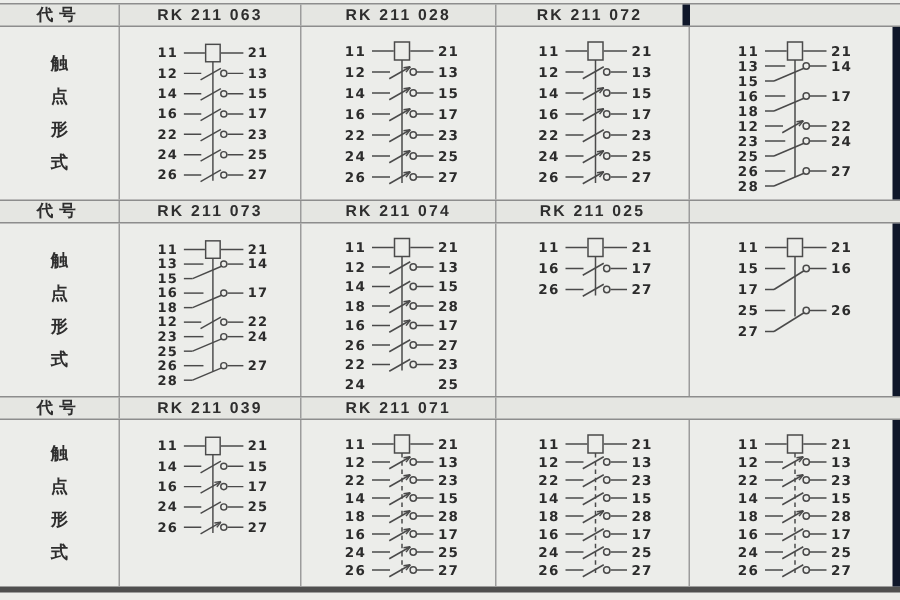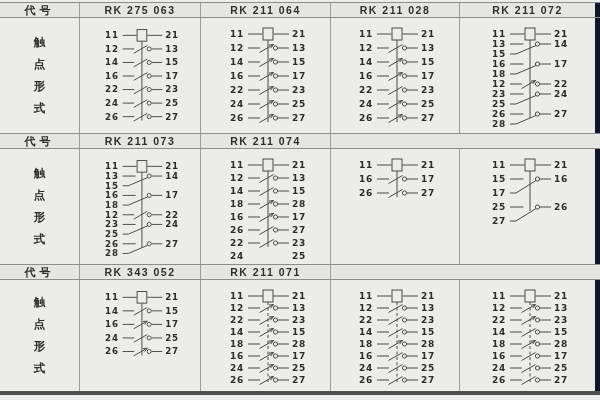--- a/index.html
+++ b/index.html
@@ -40,22 +40,21 @@
   }
 </style>
 </head>
 <body>
 
 <div class="stage">
   <div id="relay-table">
       <div class="table-section">
         <div class="hdr-row">
           <div class="cell hdr-cell code-cell">代号</div>
-          <div class="cell hdr-cell model-cell">RK 275 063</div>
-          <div class="cell hdr-cell model-cell">RK 211 064</div>
+          <div class="cell hdr-cell model-cell">RK 211 063</div>
           <div class="cell hdr-cell model-cell">RK 211 028</div>
           <div class="cell hdr-cell model-cell last">RK 211 072</div>
         </div>
         <div class="body-row">
           <div class="cell label-cell">
             <span>触</span>
             <span>点</span>
             <span>形</span>
             <span>式</span>
           </div>
@@ -321,20 +320,21 @@
               <line x1="64" y1="20" x2="64" y2="98" stroke="#4a4a4a" stroke-width="1"></line>
             </svg>
           </div>
         </div>
       </div>
       <div class="table-section">
         <div class="hdr-row">
           <div class="cell hdr-cell code-cell">代号</div>
           <div class="cell hdr-cell model-cell">RK 211 073</div>
           <div class="cell hdr-cell model-cell">RK 211 074</div>
+          <div class="cell hdr-cell model-cell">RK 211 025</div>
         </div>
         <div class="body-row">
           <div class="cell label-cell">
             <span>触</span>
             <span>点</span>
             <span>形</span>
             <span>式</span>
           </div>
           <div class="cell diagram-cell">
             <svg width="124" height="113" viewBox="0 0 124 113">
@@ -522,21 +522,21 @@
                 <line x1="50" y1="70" x2="70" y2="57.5" stroke="#4a4a4a" stroke-width="1"></line>
               </g>
               <line x1="64" y1="20" x2="64" y2="60" stroke="#4a4a4a" stroke-width="1"></line>
             </svg>
           </div>
         </div>
       </div>
       <div class="table-section">
         <div class="hdr-row">
           <div class="cell hdr-cell code-cell">代号</div>
-          <div class="cell hdr-cell model-cell">RK 343 052</div>
+          <div class="cell hdr-cell model-cell">RK 211 039</div>
           <div class="cell hdr-cell model-cell">RK 211 071</div>
         </div>
         <div class="body-row short">
           <div class="cell label-cell">
             <span>触</span>
             <span>点</span>
             <span>形</span>
             <span>式</span>
           </div>
           <div class="cell diagram-cell">

